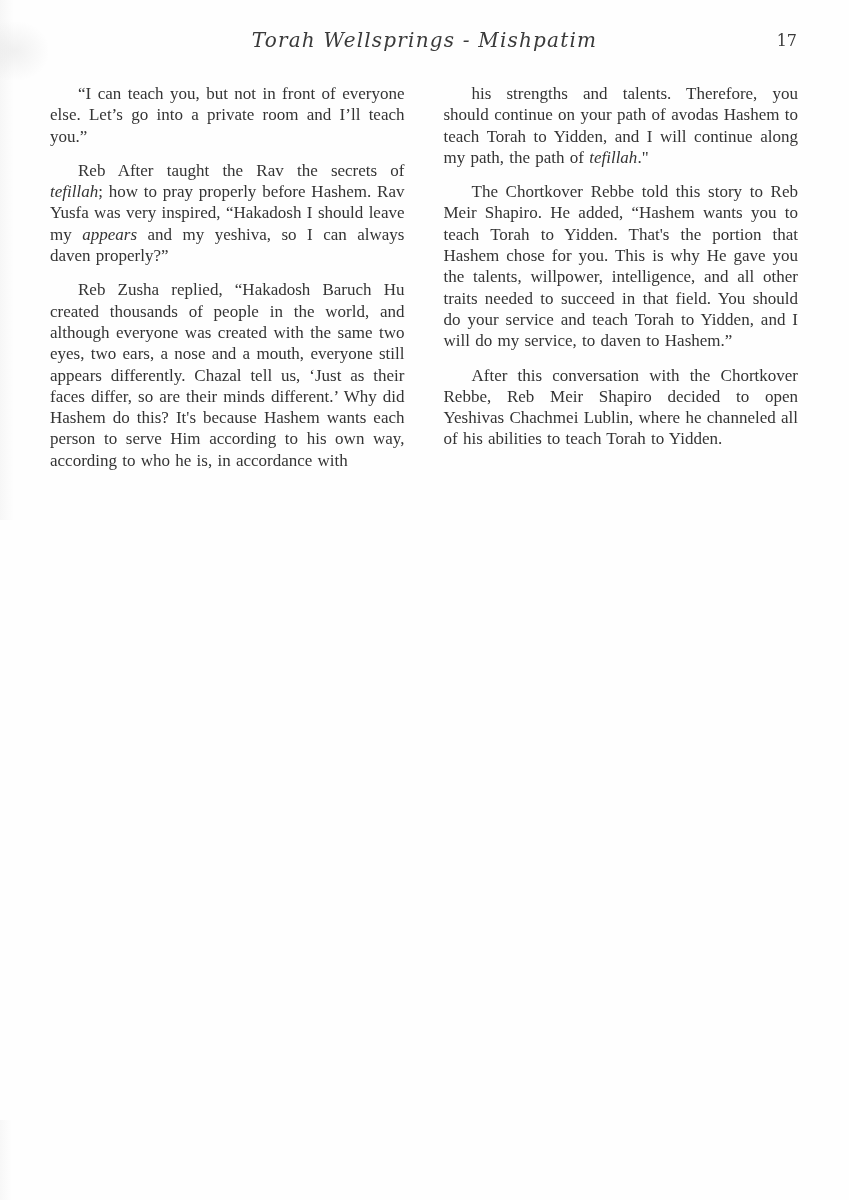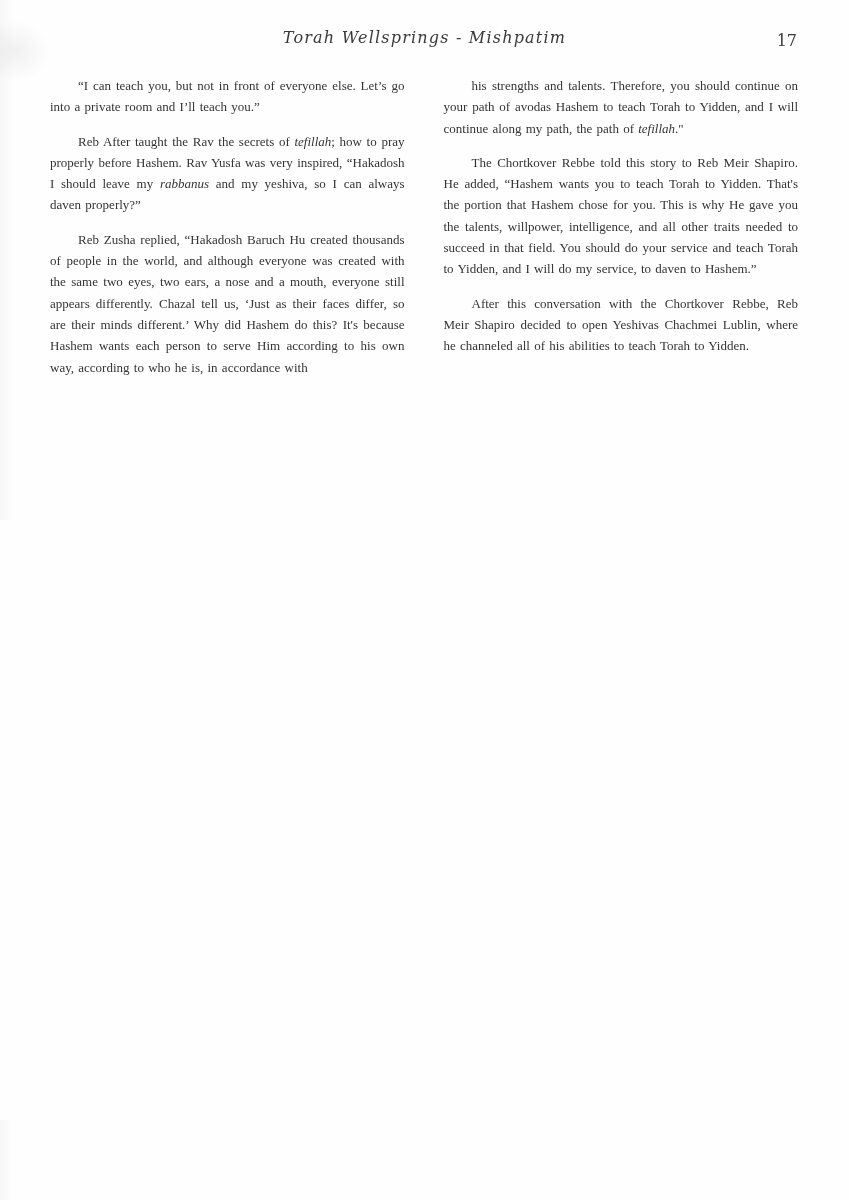--- a/index.html
+++ b/index.html
@@ -44,21 +44,21 @@
     width: 100%;
     height: 34px;
   }
   .header-title {
     position: absolute;
     left: 0;
     right: 0;
     text-align: center;
     font-family: "DejaVu Serif", "Liberation Serif", serif;
     font-style: italic;
-    font-size: 16px;
+    font-size: 20px;
     letter-spacing: 1.2px;
     color: #3a3a3a;
   }
   .page-number {
     position: absolute;
     right: 52px;
     top: 3px;
     font-family: "DejaVu Serif", "Liberation Serif", serif;
     font-size: 16px;
     color: #3a3a3a;
@@ -69,24 +69,24 @@
     left: 50px;
     right: 51px;
     display: flex;
     gap: 39px;
   }
   .column {
     flex: 1 1 0;
     min-width: 0;
   }
   .column p {
-    margin: 4px 0 13px 0;
+    margin: 12px 0 13px 0;
     text-indent: 28px;
     text-align: justify;
-    font-size: 13px;
+    font-size: 17px;
     line-height: 21.3px;
     color: #343434;
     word-spacing: 1px;
   }
   .column p em {
     font-style: italic;
   }
 </style>
 </head>
 <body>
@@ -98,21 +98,21 @@
   <div class="artifact-bottom"></div>
 
   <div class="header">
     <div class="header-title">Torah Wellsprings - Mishpatim</div>
     <div class="page-number">17</div>
   </div>
 
   <div class="content">
     <div class="column">
         <p><span>“I can teach you, but not in front of everyone else. Let’s go into a private room and I’ll teach you.”</span></p>
-        <p><span>Reb After taught the Rav the secrets of </span><em>tefillah</em><span>; how to pray properly before Hashem. Rav Yusfa was very inspired, “Hakadosh I should leave my </span><em>rabbanus</em><span> and my yeshiva, so I can always daven properly?”</span></p>
+        <p><span>Reb After taught the Rav the secrets of </span><em>tefillah</em><span>; how to pray properly before Hashem. Rav Yusfa was very inspired, “Hakadosh I should leave my </span><em>appears</em><span> and my yeshiva, so I can always daven properly?”</span></p>
         <p><span>Reb Zusha replied, “Hakadosh Baruch Hu created thousands of people in the world, and although everyone was created with the same two eyes, two ears, a nose and a mouth, everyone still appears differently. Chazal tell us, ‘Just as their faces differ, so are their minds different.’ Why did Hashem do this? It's because Hashem wants each person to serve Him according to his own way, according to who he is, in accordance with</span></p>
       </div>
     <div class="column">
         <p><span>his strengths and talents. Therefore, you should continue on your path of avodas Hashem to teach Torah to Yidden, and I will continue along my path, the path of </span><em>tefillah</em><span>."</span></p>
         <p><span>The Chortkover Rebbe told this story to Reb Meir Shapiro. He added, “Hashem wants you to teach Torah to Yidden. That's the portion that Hashem chose for you. This is why He gave you the talents, willpower, intelligence, and all other traits needed to succeed in that field. You should do your service and teach Torah to Yidden, and I will do my service, to daven to Hashem.”</span></p>
         <p><span>After this conversation with the Chortkover Rebbe, Reb Meir Shapiro decided to open Yeshivas Chachmei Lublin, where he channeled all of his abilities to teach Torah to Yidden.</span></p>
       </div>
   </div>
 
 </div>

